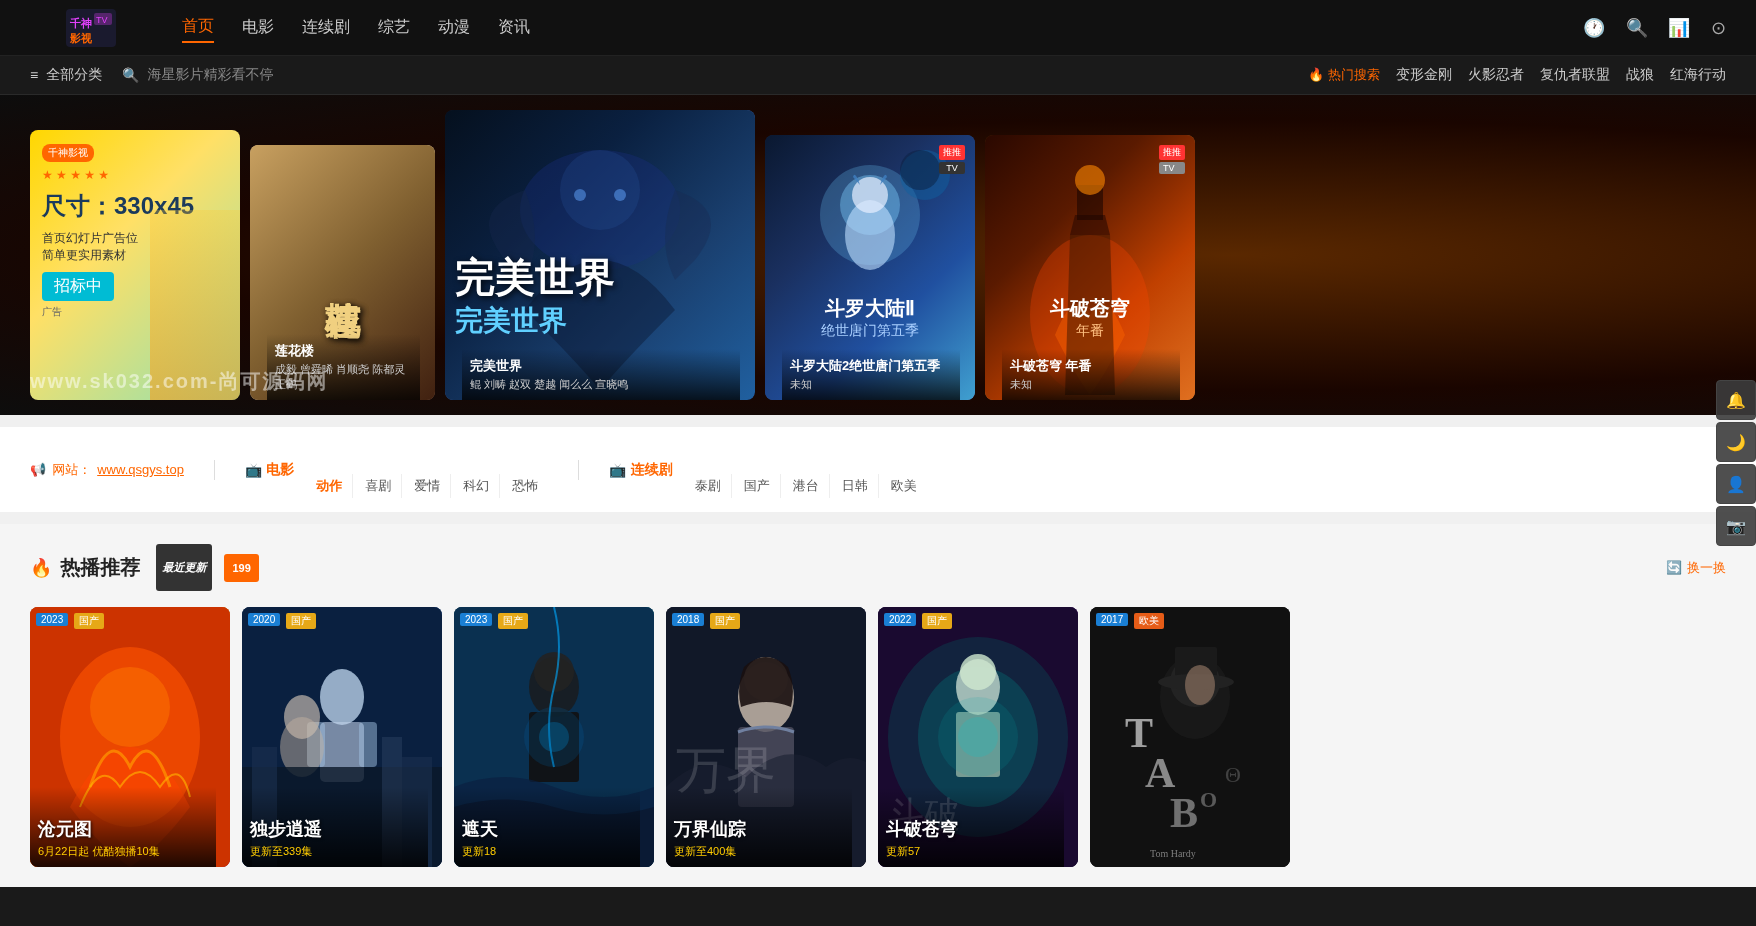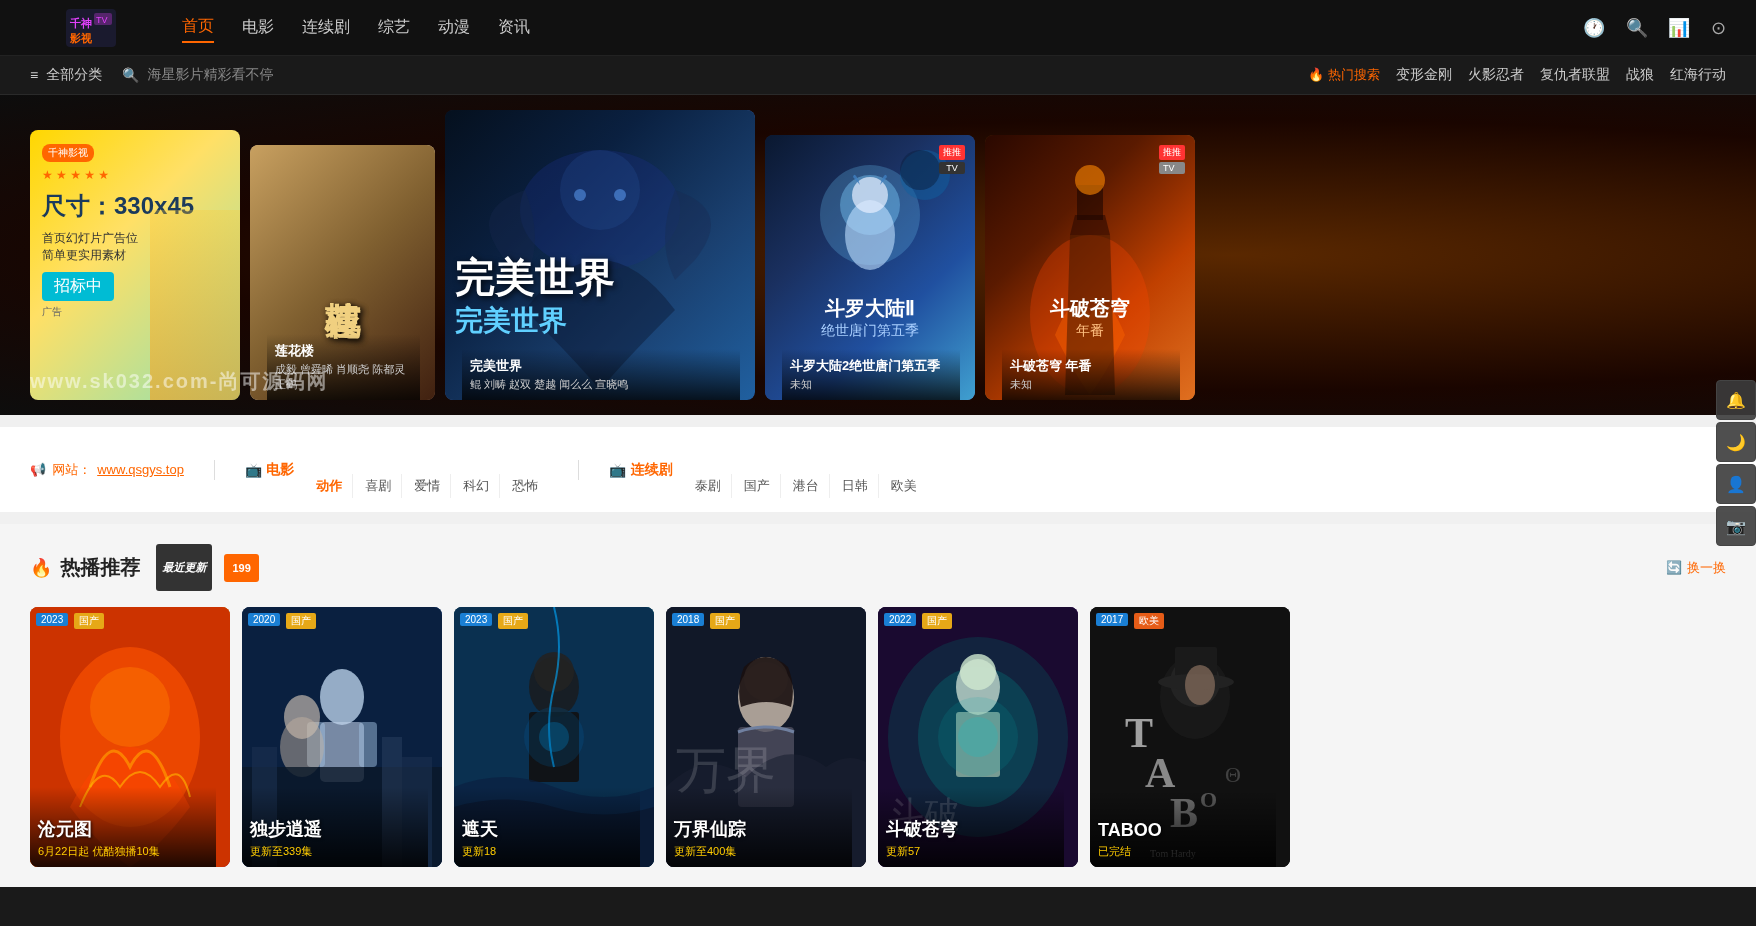--- a/index.html
+++ b/index.html
@@ -681,24 +681,20 @@
           <ellipse cx="110" cy="78" rx="15" ry="20" fill="#8a7060" opacity="0.7"></ellipse>
 
           <text x="35" y="140" font-size="42" fill="#ffffff" opacity="0.6" font-family="serif" font-weight="bold">T</text>
           <text x="55" y="180" font-size="42" fill="#ffffff" opacity="0.5" font-family="serif" font-weight="bold">A</text>
           <text x="80" y="220" font-size="42" fill="#ffffff" opacity="0.4" font-family="serif" font-weight="bold">B</text>
           <text x="110" y="200" font-size="22" fill="#ffffff" opacity="0.3" font-family="serif" font-weight="bold">O</text>
           <text x="135" y="175" font-size="22" fill="#ffffff" opacity="0.2" font-family="serif">Θ</text>
 
           <text x="60" y="250" font-size="10" fill="#aaa" opacity="0.7" font-family="serif">Tom Hardy</text>
         </svg>
-        <div class="movie-card-overlay">
-          <div class="movie-card-title-overlay">TABOO</div>
-          <div class="movie-card-ep">已完结</div>
-        </div>
         <div class="tag-year">2017</div>
         <div class="tag-region tag-region eu">欧美</div>
       </div>
     </div>
 
   </div>
 </div>
 
 <div class="sidebar-float">
   <div class="sidebar-btn">🔔</div>

